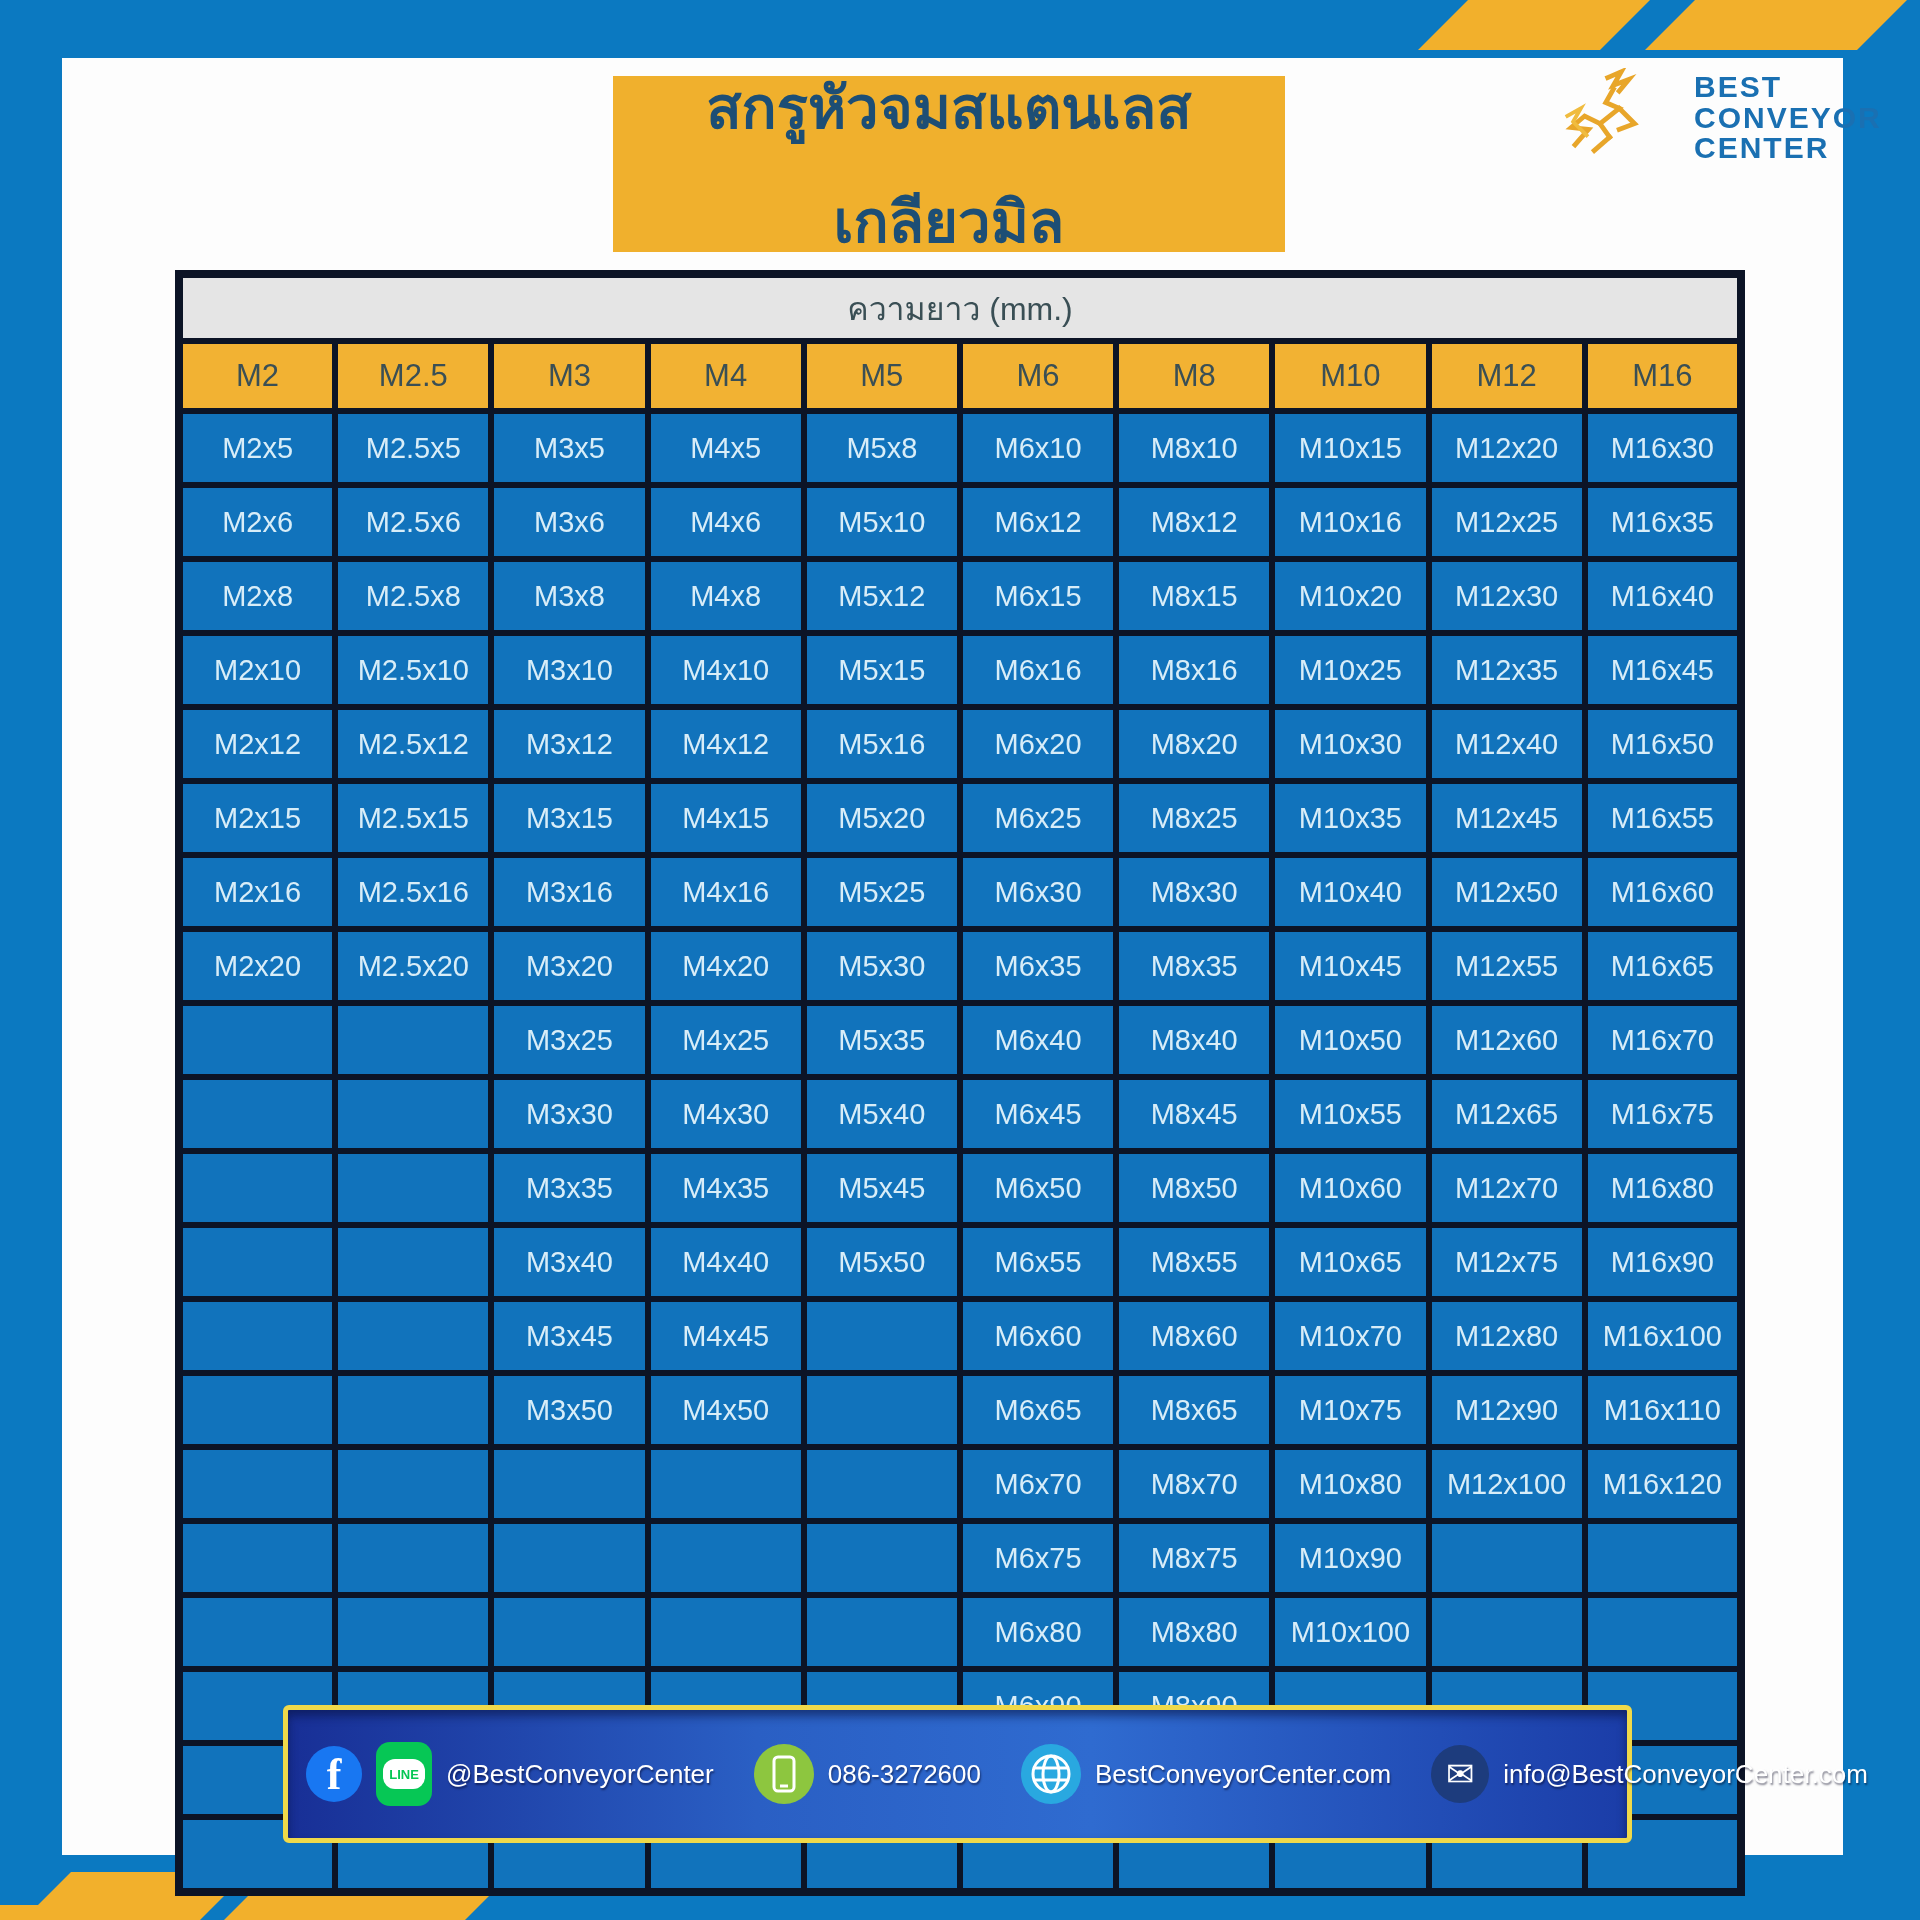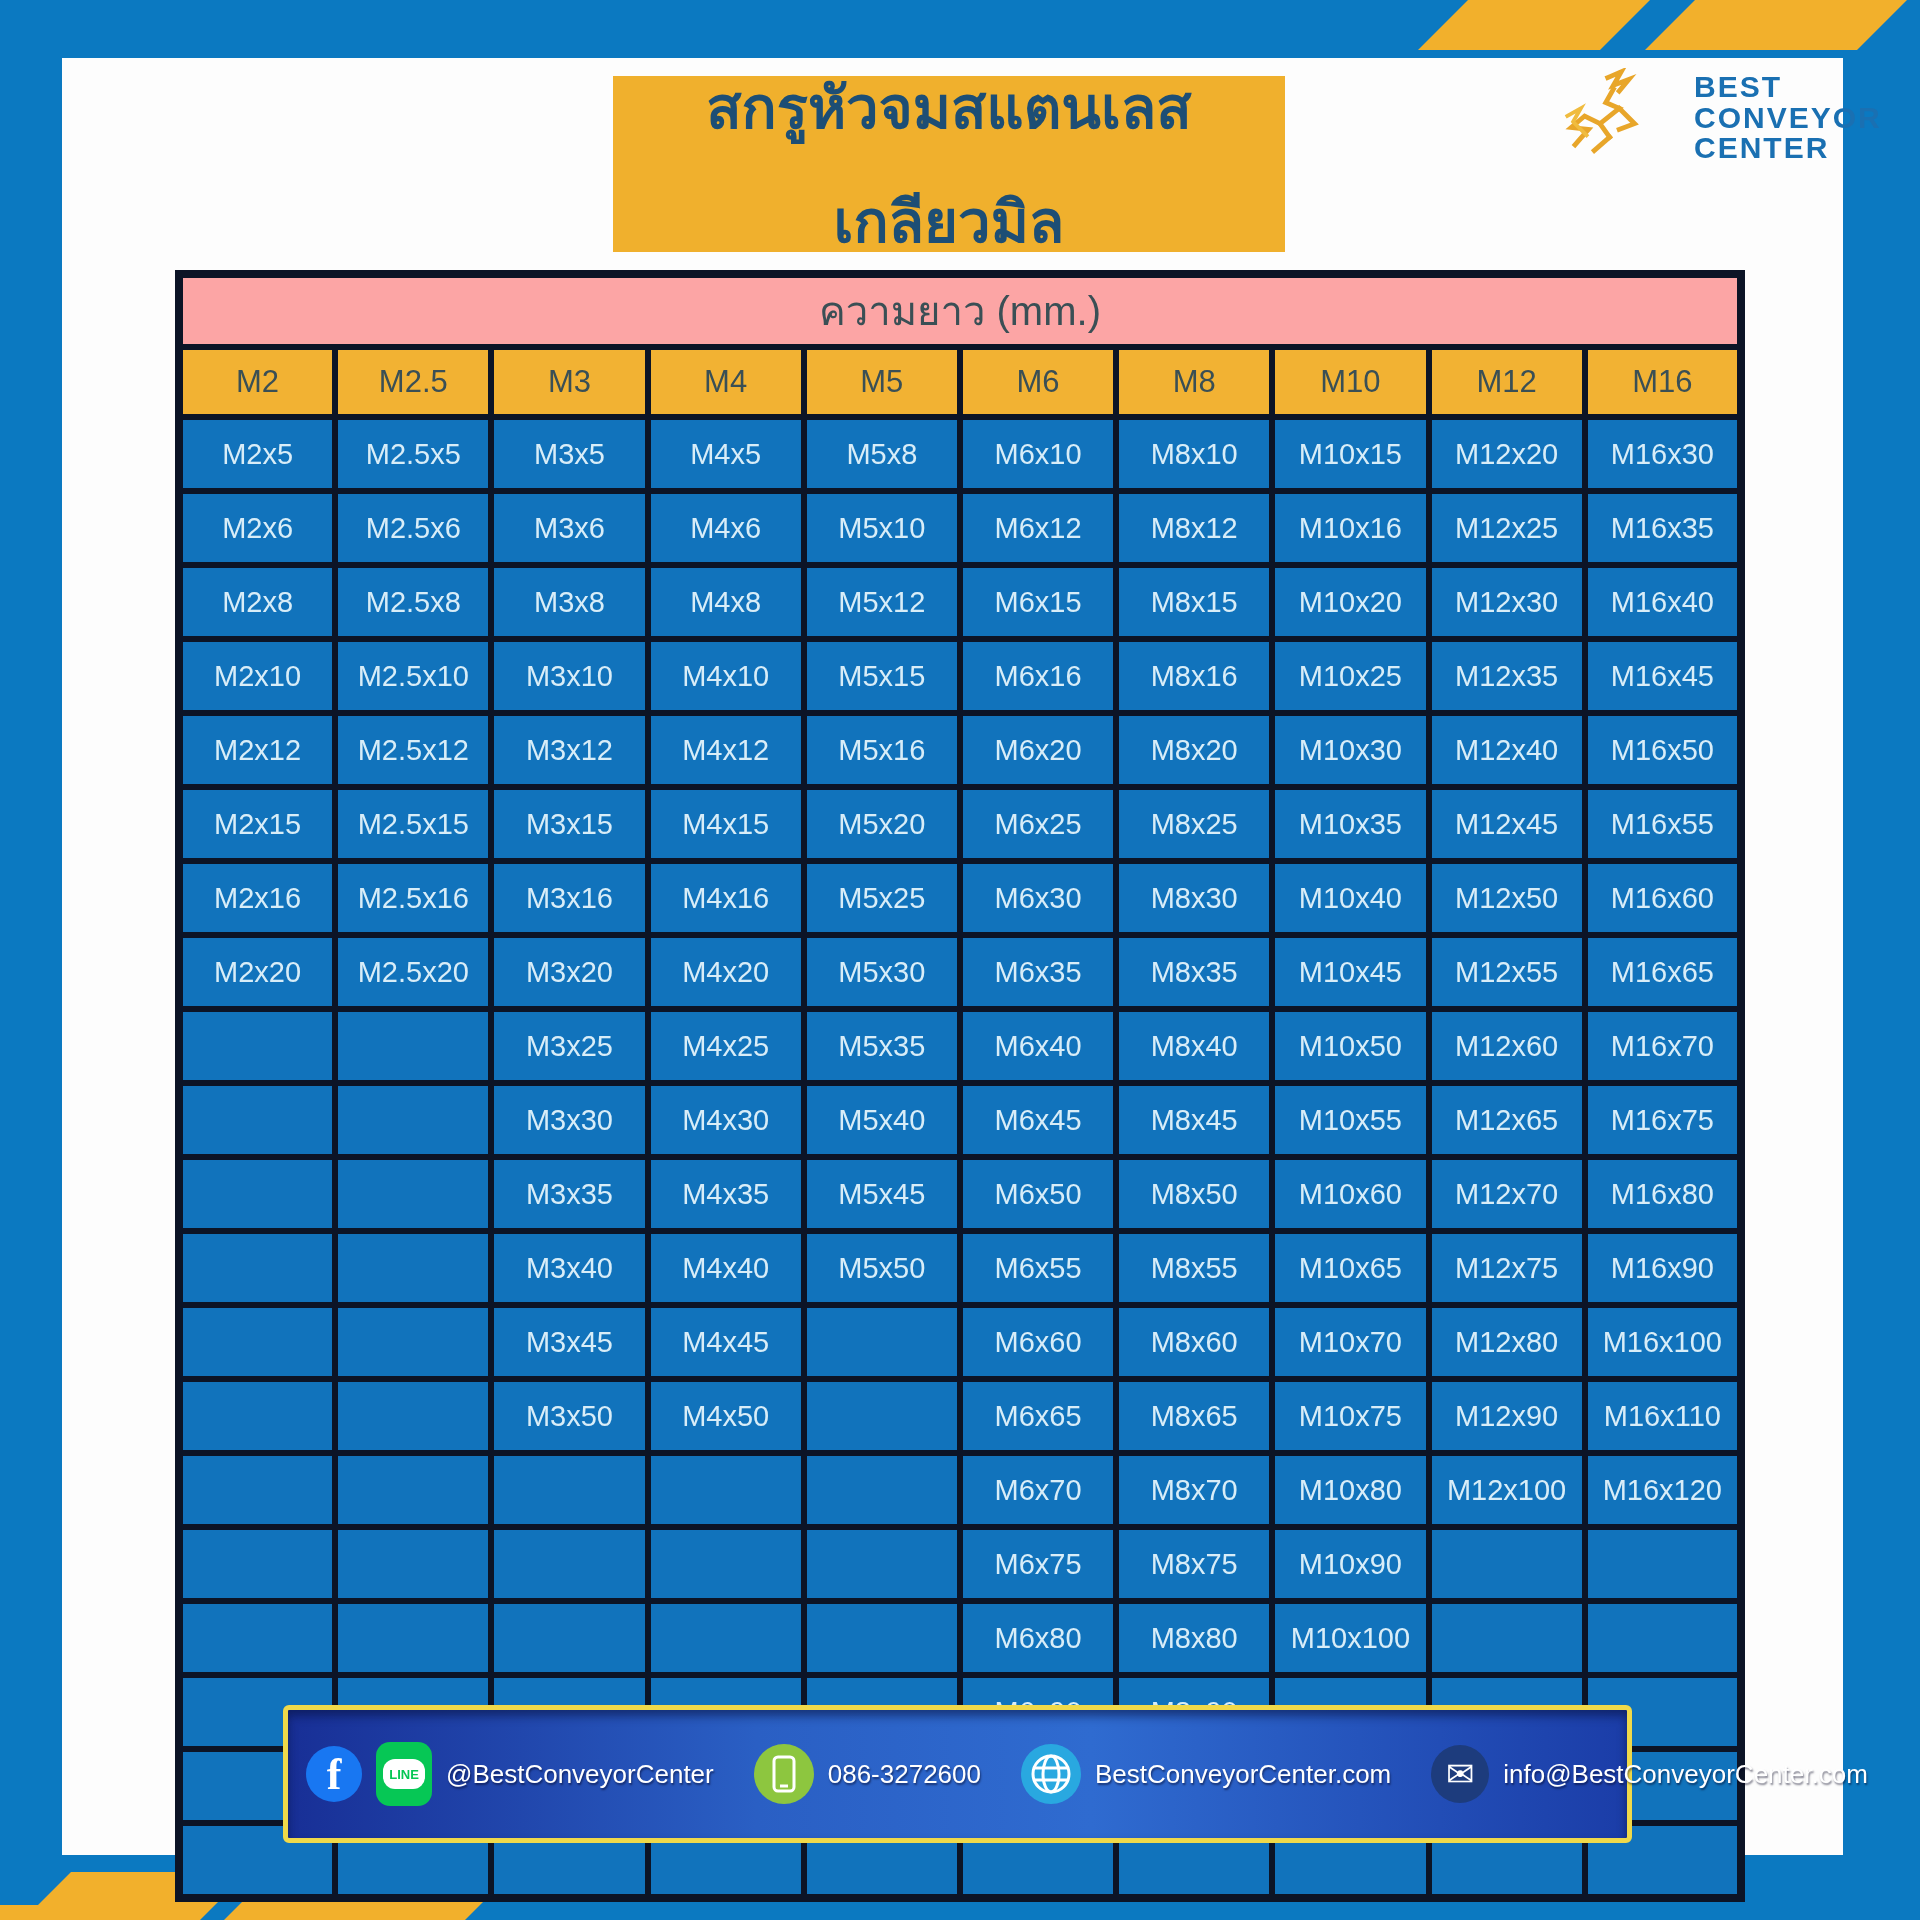--- a/index.html
+++ b/index.html
@@ -40,21 +40,21 @@
   table.size-table{
     position:absolute;left:113px;top:212px;width:1570px;
     border-collapse:collapse;table-layout:fixed;
     border:8px solid #0c1426;
   }
   table.size-table th,table.size-table td{
     border:6px solid #0c1426;text-align:center;vertical-align:middle;
     font-weight:normal;
   }
   th.span-head{
-    background:#fca5a5;color:#3a4f55;height:58px;font-size:40px;
+    background:#e5e5e5;color:#3a4f55;height:58px;font-size:32px;
   }
   tr.col-row th{
     background:#f2b233;color:#3a4f55;height:62px;font-size:31px;
   }
   table.size-table td{
     background:#1173bc;color:#d8edf8;height:66px;font-size:29px;
   }
 
   
   .footer-bar{

